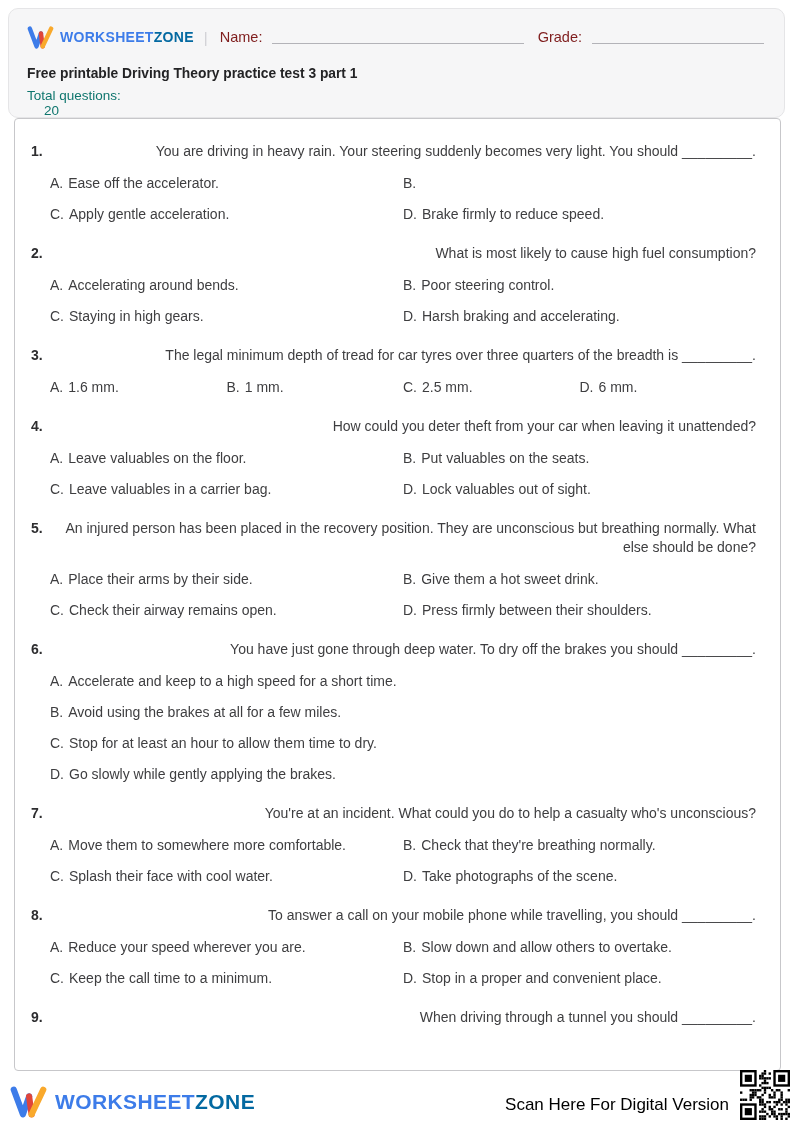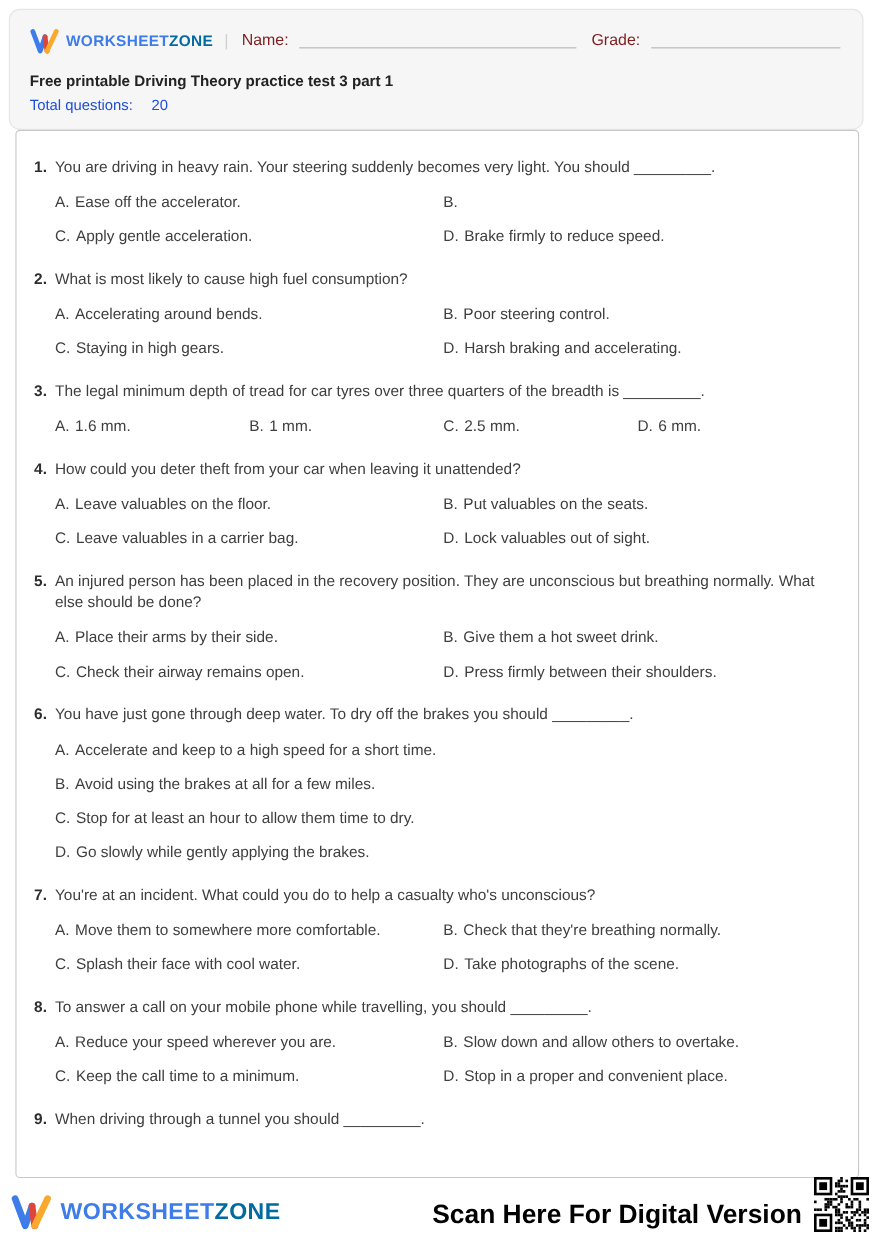--- a/index.html
+++ b/index.html
@@ -27,52 +27,52 @@
   .brand-sm { font-size:14px; margin-left:6px; }
   .brand-lg { font-size:21px; margin-left:8px; letter-spacing:.4px; }
   .b1 { color:#3D7CE9; }
   .b2 { color:#0369a1; }
   .divider { color:#cfcfd4; font-size:15px; margin:0 12px 0 10px; }
   .field-label { font-size:14.5px; color:#7f1d1d; white-space:nowrap; }
   .write-line { border-bottom:1px solid #b3b3b8; height:13px; }
   .name-line { flex:1 1 auto; margin:0 14px 0 10px; }
   .grade-line { width:172px; margin-left:10px; }
   .title { margin-top:16px; font-size:13.8px; font-weight:bold; color:#232325; }
-  .total-row { margin-top:7px; font-size:13.5px; color:#1d4ed8; display:flex; }
+  .total-row { margin-top:7px; font-size:13.5px; color:#0f766e; display:flex;flex-direction:column; }
   .total-value { margin-left:17px; }
 
   
   .content-card {
     position:absolute; left:14px; top:118px;
     width:767px; height:953px;
     background:#ffffff;
     border:1px solid #c7c7ca;
     border-radius:4px;
     padding:23px 24px 0 16px;
     overflow:hidden;
   }
   .question { display:flex; margin-bottom:20px; }
   .q-num { flex:0 0 19px; font-weight:bold; font-size:14px; color:#2d2d2f; line-height:19px; }
-  .q-body { flex:1 1 auto; }
+  .q-body { flex:1 1 auto;text-align:right; }
   .q-text { font-size:14px; line-height:19px; margin-bottom:13px; }
   .options { display:grid; row-gap:12px; font-size:14px; line-height:19px; }
   .cols-1 { grid-template-columns:1fr; }
   .cols-2 { grid-template-columns:1fr 1fr; }
   .cols-4 { grid-template-columns:1fr 1fr 1fr 1fr; }
   .option { display:flex; }
   .opt-letter { margin-right:5px; white-space:nowrap; }
   .q-last .q-text { margin-bottom:0; }
 
   
   .footer {
     position:absolute; left:10px; top:1082px; right:8px; height:40px;
     display:flex; align-items:center; justify-content:space-between;
   }
   .footer-left { display:flex; align-items:center; }
-  .scan-text { font-size:24px; color:#000; margin-right:56px; margin-top:6px;font-weight:bold; }
+  .scan-text { font-size:17px; color:#000; margin-right:56px; margin-top:6px; }
   .qr {
     position:absolute; left:740px; top:1070px;
     width:50px; height:50px; background:#fff; display:block;
   }
 </style>
 </head>
 <body>
 
 <div class="header-card">
   <div class="logo-row">

